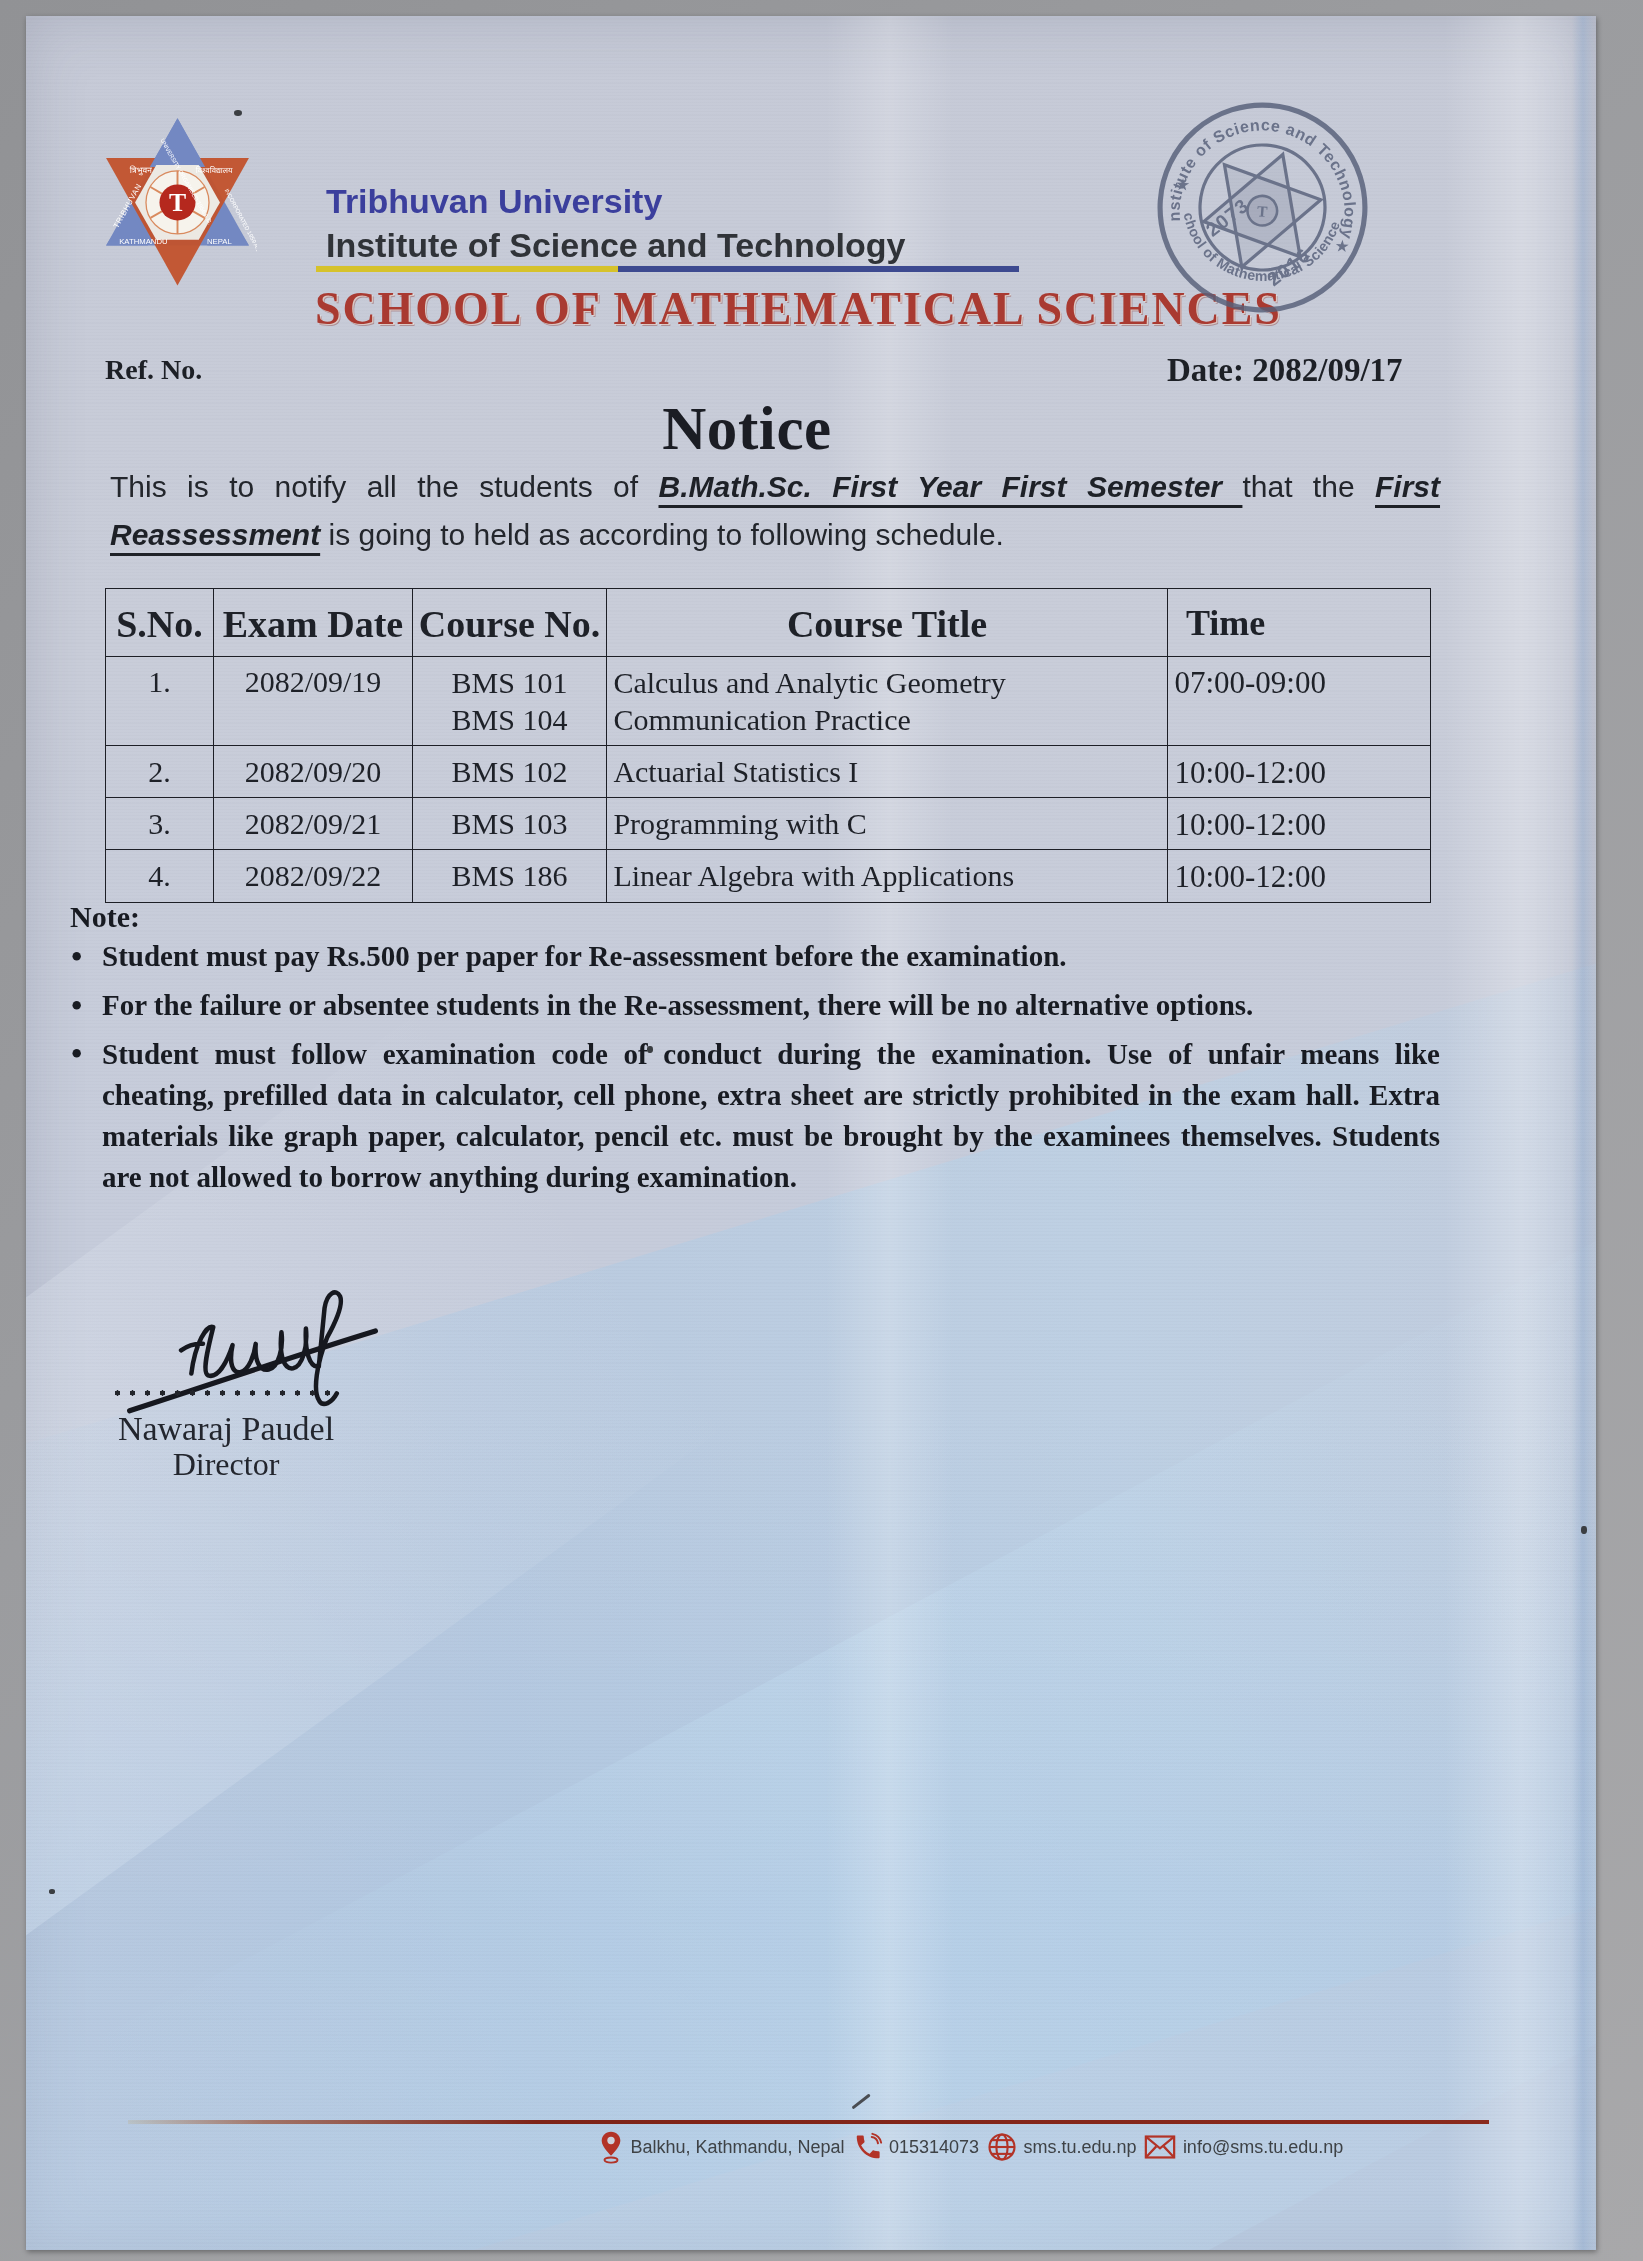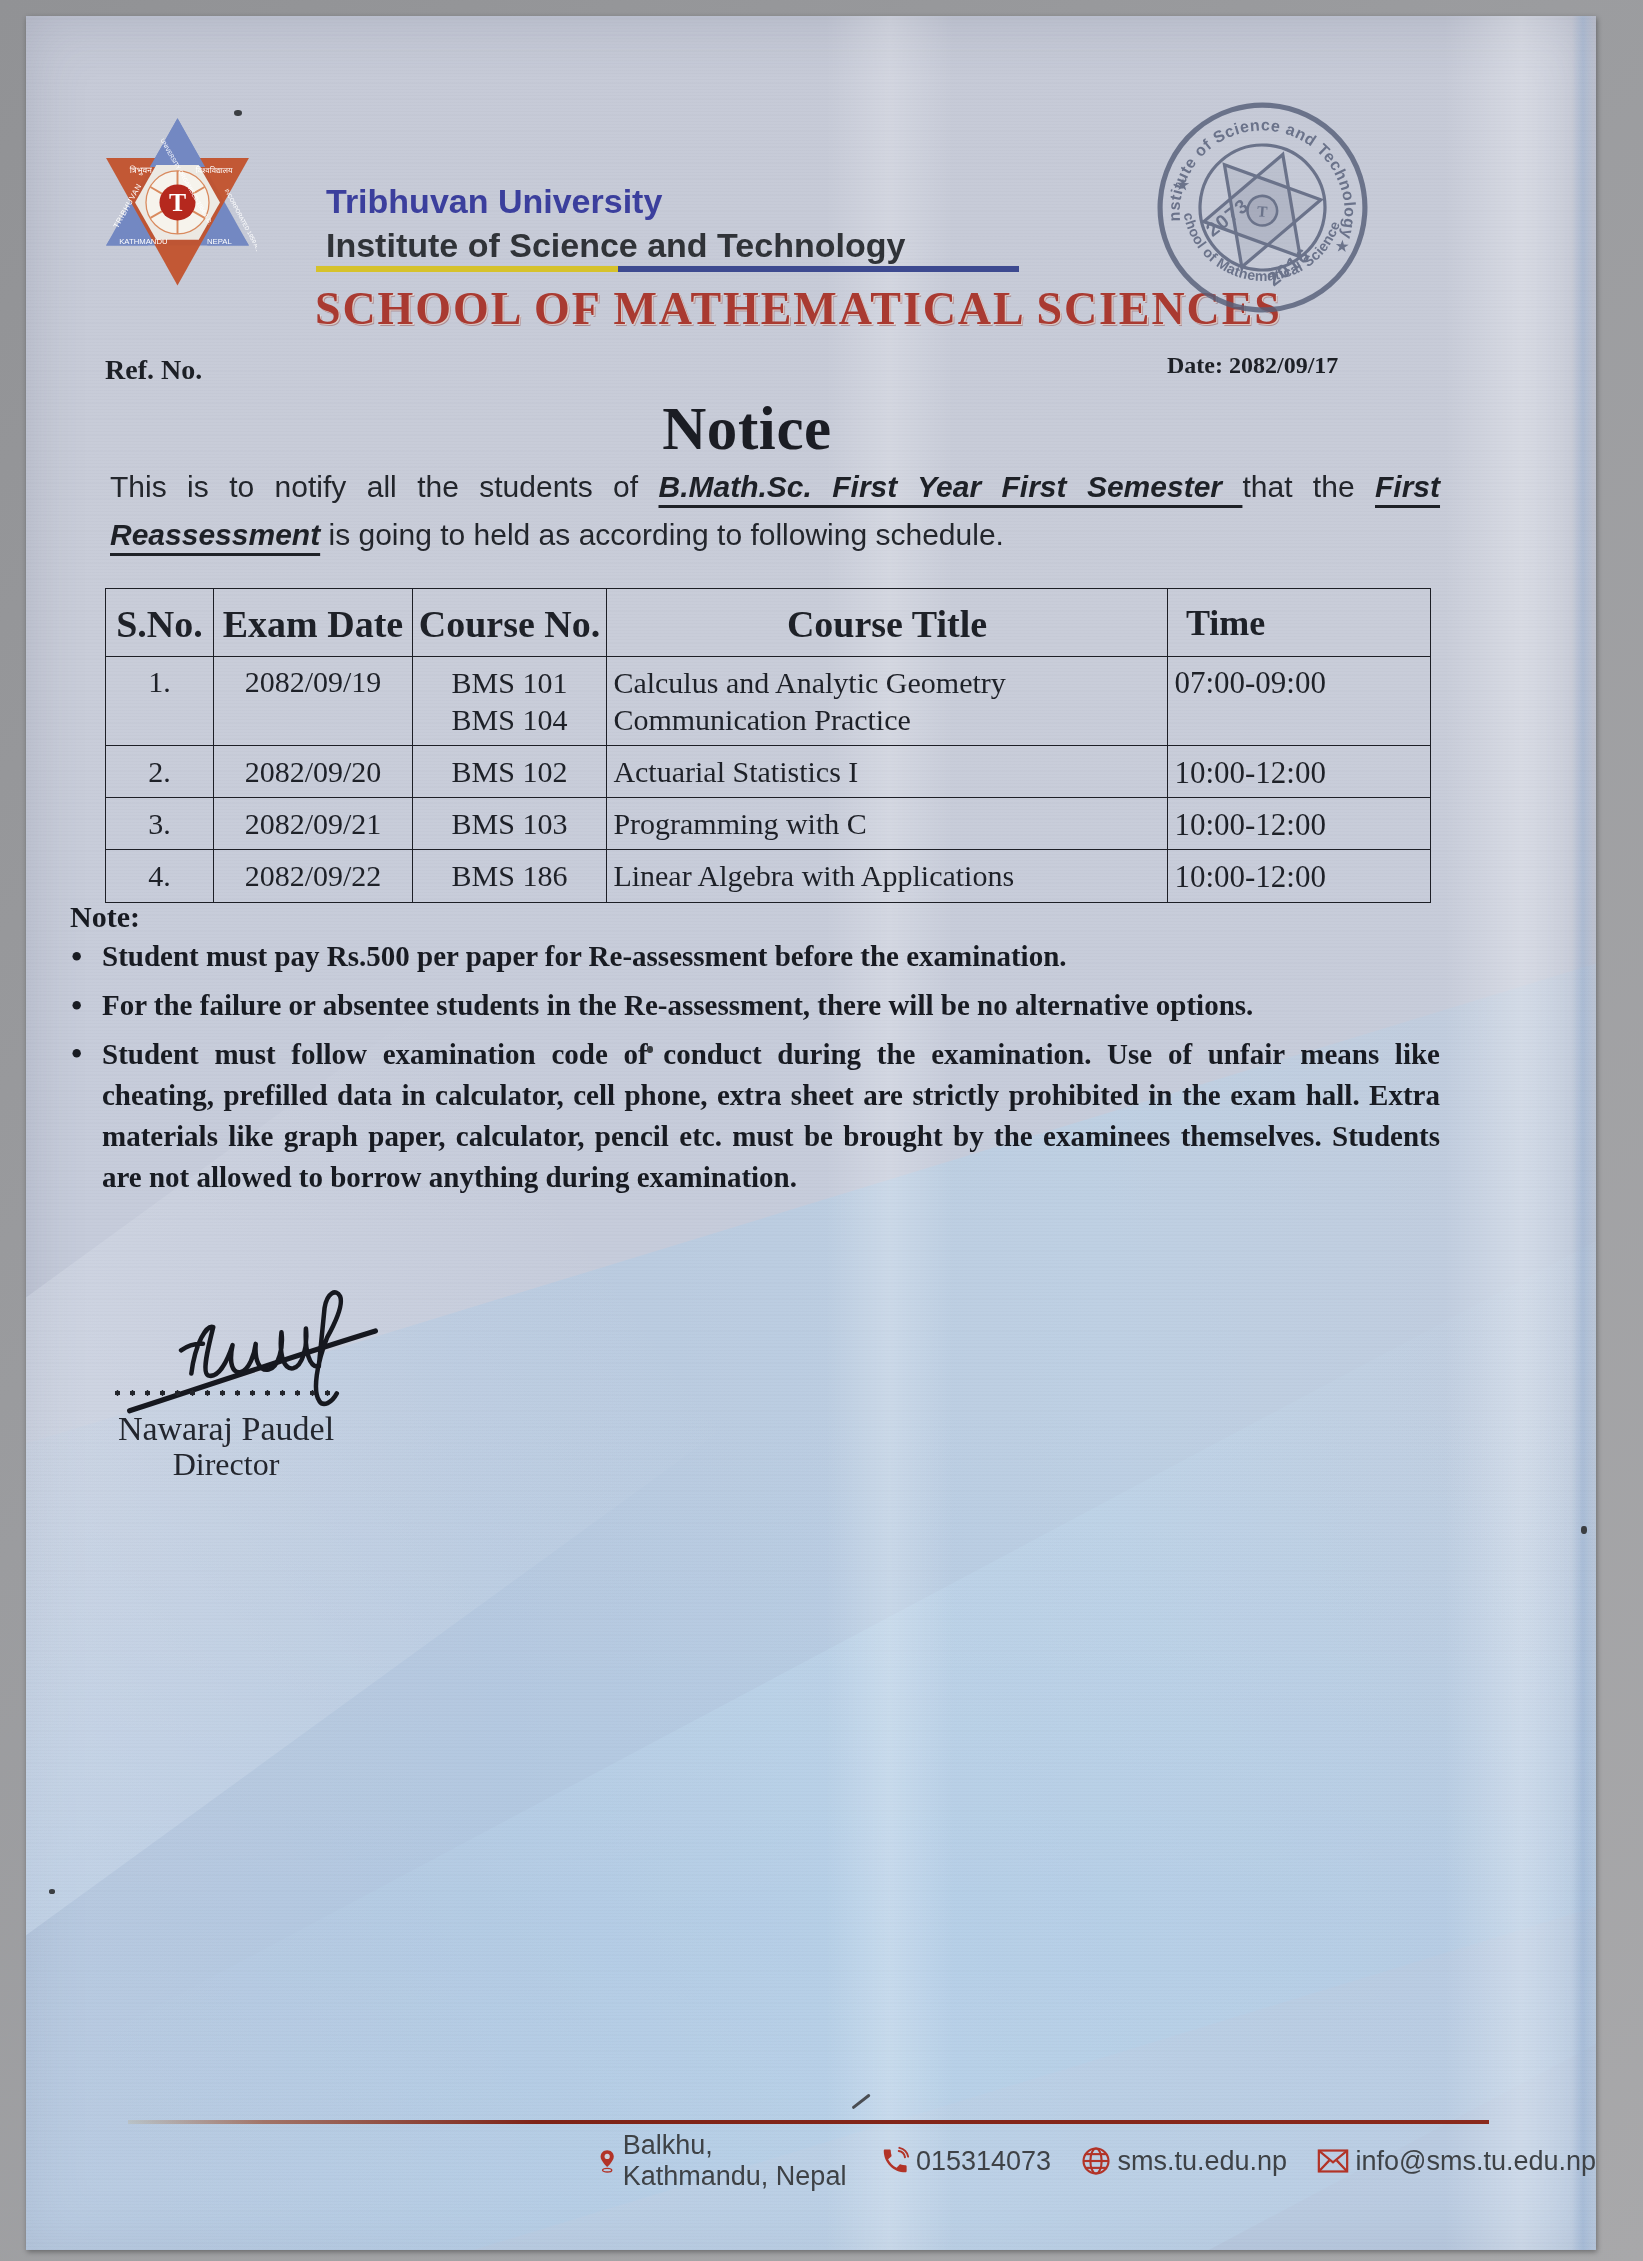--- a/index.html
+++ b/index.html
@@ -36,21 +36,21 @@
   .logo-svg { position:absolute; left:72px; top:97px; }
   .masthead-univ { position:absolute; left:300px; top:166px; font-family:"Liberation Sans",sans-serif; font-weight:bold; font-size:34px; color:#3b3f9d; letter-spacing:0; }
   .masthead-inst { position:absolute; left:300px; top:210px; font-family:"Liberation Sans",sans-serif; font-weight:bold; font-size:34px; color:#303338; }
   .masthead-rule { position:absolute; left:290px; top:250px; width:703px; height:6.4px;
      background:linear-gradient(90deg, #d6c22b 0%, #d6c22b 43%, #3d4a90 43%, #3d4a90 100%); }
   .masthead-school { position:absolute; left:289px; top:266px; font-family:"Liberation Serif",serif; font-weight:bold; font-size:46px; letter-spacing:1.9px; color:#a93a31;
      text-shadow:1.3px 1.3px 0 rgba(255,245,235,0.55), 1.9px 1.9px 0 rgba(125,35,28,0.35); }
   .stamp-svg { position:absolute; left:1127px; top:82px; opacity:0.82; }
 
   .ref-no { position:absolute; left:79px; top:338px; font-weight:bold; font-size:28px; color:#1d2026; }
-  .date   { position:absolute; left:1141px; top:336px; font-weight:bold; font-size:24px; color:#1d2026; }
+  .date   { position:absolute; left:1141px; top:336px; font-weight:bold; font-size:33px; color:#1d2026; }
 
   
   .notice-title { position:absolute; left:57px; top:378px; width:1328px; text-align:center;
      font-weight:bold; font-size:61px; color:#1b1d24; letter-spacing:0.6px; }
   .intro { position:absolute; left:84px; top:447px; width:1330px;
      font-family:"Liberation Sans",sans-serif; font-size:30px; line-height:1.6; color:#23262c; text-align:justify; }
   .intro .bu { font-weight:bold; text-decoration:underline; text-decoration-thickness:3.2px; text-underline-offset:7.7px; color:#1e2127;font-style:italic; }
 
   table.schedule { position:absolute; left:79px; top:572px; width:1325px; border-collapse:collapse; table-layout:fixed;
      font-size:30px; color:#1e2128; }
@@ -74,22 +74,22 @@
   
   .sig-svg { position:absolute; left:101px; top:1249px; }
   .sig-dots { position:absolute; left:84px; top:1374px; width:224px; height:6.4px;
      background-image:radial-gradient(circle 2.9px, #23252b 92%, transparent 100%); background-size:15px 6.4px; background-repeat:repeat-x; }
   .sig-name { position:absolute; left:76px; top:1394px; width:248px; text-align:center; font-size:34px; color:#23262e; }
   .sig-role { position:absolute; left:76px; top:1430px; width:248px; text-align:center; font-size:32px; color:#23262e; }
 
   
   .footer-rule { position:absolute; left:102px; top:2104px; width:1361px; height:3.9px;
      background:linear-gradient(90deg, rgba(190,150,60,0.15) 0%, rgba(150,70,40,0.65) 10%, #7e2418 30%, #8a2a1d 100%); }
-  .footer-row { position:absolute; left:572px; top:2114px; display:flex; align-items:center; gap:30px;
-     font-family:"Liberation Sans",sans-serif; font-size:27px; color:#3e4246; }
+  .footer-row { position:absolute; left:572px; top:2114px; display:flex; align-items:center; gap:8px;
+     font-family:"Liberation Sans",sans-serif; font-size:18px; color:#3e4246; }
   .f-item { display:flex; align-items:center; gap:6.4px; }
   .f-item svg { display:block; }
 
   .scratch { position:absolute; left:824px; top:2084px; width:22px; height:2.6px; background:#4a4d52; transform:rotate(-38deg); border-radius:1.3px; }
 </style>
 </head>
 <body>
 
 <div class="scan">
   <div class="page">

